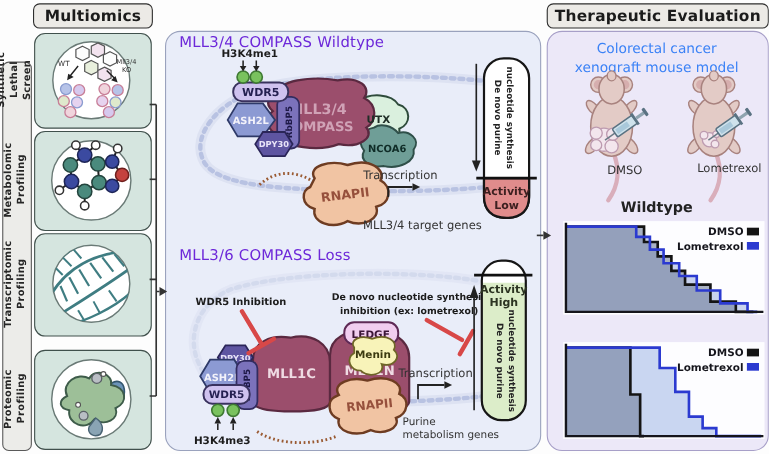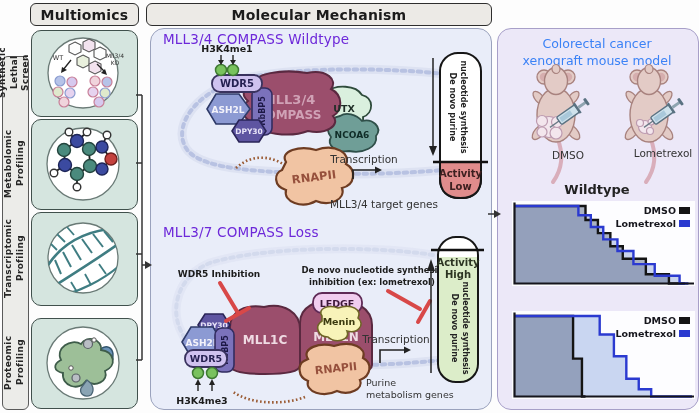--- a/index.html
+++ b/index.html
@@ -26,21 +26,21 @@
              font-weight:bold;color:#222;}
   svg{position:absolute;overflow:visible;}
   svg text{font-family:"DejaVu Sans","Liberation Sans",sans-serif;}
 </style>
 </head>
 <body>
 
 <div class="stage">
 
   <div class="panel-hdr" style="left:30px;top:3px;width:107px;">Multiomics</div>
-  <div class="panel-hdr" style="left:146px;top:3px;width:344px;">Molecular Mechanism</div>
+  <div class="panel-hdr" style="left:497px;top:3px;width:200px;">Therapeutic Evaluation</div>
 
   <div class="side-strip"></div>
   <div class="side-label" style="top:30px;height:85px;">Synthetic Lethal
 Screen</div>
   <div class="side-label" style="top:119px;height:89px;">Metabolomic
 Profiling</div>
   <div class="side-label" style="top:212px;height:92px;">Transcriptomic
 Profiling</div>
   <div class="side-label" style="top:318px;height:89px;">Proteomic
 Profiling</div>
@@ -162,21 +162,21 @@
       <circle cx="57" cy="26" r="4.5" fill="#b9bec4" stroke="#5a6066" stroke-width="1.2"></circle>
       <circle cx="45" cy="60" r="4" fill="#b9bec4" stroke="#5a6066" stroke-width="1.2"></circle>
       <path d="M56,62 C62,66 64,72 60,77 C54,80 48,76 50,70 Z" fill="#8aa4b4" stroke="#4a6474" stroke-width="1.3"></path>
       <circle cx="63" cy="22" r="2.2" fill="#fff" stroke="#555" stroke-width="1"></circle>
       <circle cx="40" cy="50" r="2.2" fill="#fff" stroke="#555" stroke-width="1"></circle>
     </g>
   </svg>
 
   <div class="big-panel mech-panel"></div>
   <div class="mech-heading" style="left:163px;top:31px;">MLL3/4 COMPASS Wildtype</div>
-  <div class="mech-heading" style="left:163px;top:224px;">MLL3/7 COMPASS Loss</div>
+  <div class="mech-heading" style="left:163px;top:224px;">MLL3/6 COMPASS Loss</div>
 
   <svg style="left:150px;top:28px;" width="341" height="187" viewBox="0 0 341 187">
     <g fill="none" stroke-linecap="round">
       <path d="M295,46 C220,38 118,40 80,55 C44,69 26,96 34,116 C42,139 92,143 152,145 C212,147 262,145 293,142" stroke="#dde2f2" stroke-width="9"></path>
       <path d="M295,46 C220,38 118,40 80,55 C44,69 26,96 34,116 C42,139 92,143 152,145 C212,147 262,145 293,142" stroke="#b8c2e2" stroke-width="4" stroke-dasharray="3.5 4.5"></path>
     </g>
     <path d="M176,64 C186,56 206,57 212,67 C224,70 224,85 213,89 C215,99 198,104 188,97 C177,99 169,90 173,80 C168,72 170,67 176,64 Z" fill="#daf0de" stroke="#2e4b3b" stroke-width="1.8"></path>
     <path d="M190,88 C179,90 174,100 181,109 C176,118 187,125 199,123 C213,126 228,119 226,108 C233,99 222,90 212,93 C206,86 196,84 190,88 Z" fill="#6f9e97" stroke="#2f4f49" stroke-width="1.8"></path>
     <path d="M104,58 C100,45 134,41 157,45 C177,41 188,52 181,61 C193,67 193,82 183,88 C191,97 176,107 158,103 C140,110 108,106 104,95 C92,91 90,79 98,73 C90,66 94,60 104,58 Z" fill="#9b4e6c" stroke="#5a2940" stroke-width="2"></path>
     <text x="139" y="76" font-size="13" font-weight="bold" fill="#d0a2b6" text-anchor="middle">MLL3/4</text>

